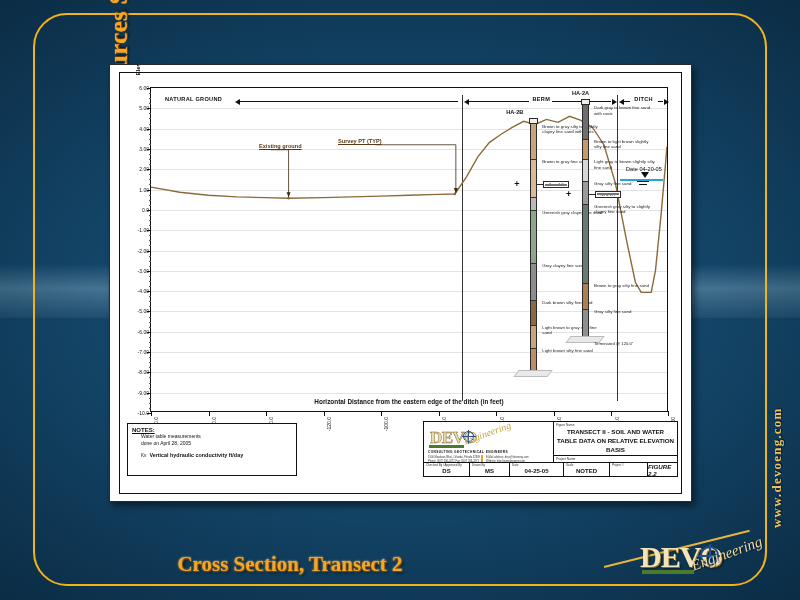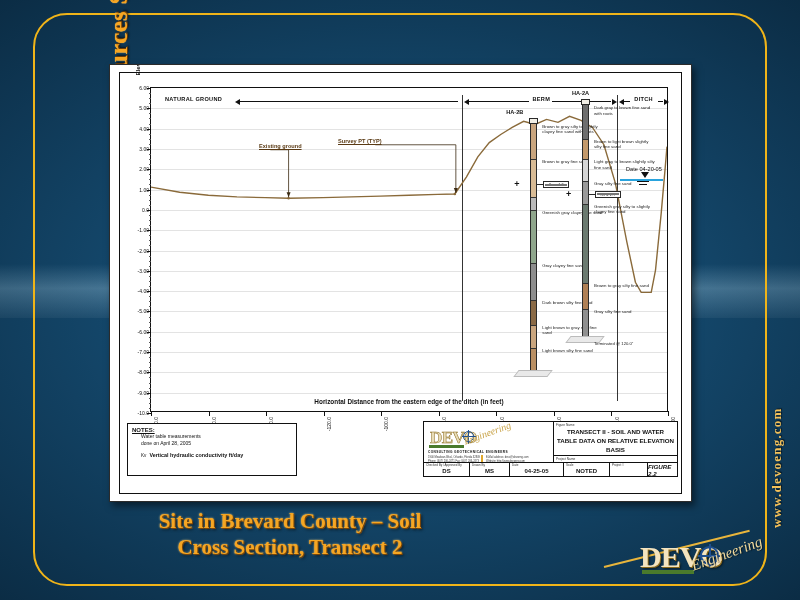--- a/index.html
+++ b/index.html
@@ -62,21 +62,21 @@
 
   
   #slide-title{
     position:absolute; left:60px; top:508px; width:460px;
     text-align:center;
     font-family:"Liberation Serif", serif;
     font-weight:bold; font-size:21px; line-height:1.25;
     color:#f5a623;
     text-shadow: 1px 1px 0 #7a4406, 2px 2px 3px rgba(0,0,0,0.6), 0 0 2px #ffd98a;
   }
-  #slide-title .l2{ display:block; }
+  #slide-title .l2{ display:block;margin-top:43px; }
 
   
   #logo{
     position:absolute; left:640px; top:536px; width:130px; height:56px;
   }
   #logo .devo{
     position:absolute; left:0; top:4px;
     font-family:"Liberation Serif", serif; font-weight:bold; font-size:30px;
     letter-spacing:-1px;
     color:#f3e4c0;
@@ -269,21 +269,20 @@
   <div id="sheen"></div>
   <div id="vignette"></div>
 </div>
 
 <div id="goldframe"></div>
 
 <div id="left-banner">ASCE-EWRI Water Resources Seminar</div>
 <div id="right-banner">www.devoeng.com</div>
 
 <div id="slide-title">
-  <span>Site in Brevard County – Soil</span>
   <span class="l2">Cross Section, Transect 2</span>
 </div>
 
 <div id="logo">
   <div class="goldline"></div>
   <div class="devo">DEVO</div>
   <div class="cross"></div>
   <div class="greenbar"></div>
   <div class="eng">Engineering</div>
 </div>

